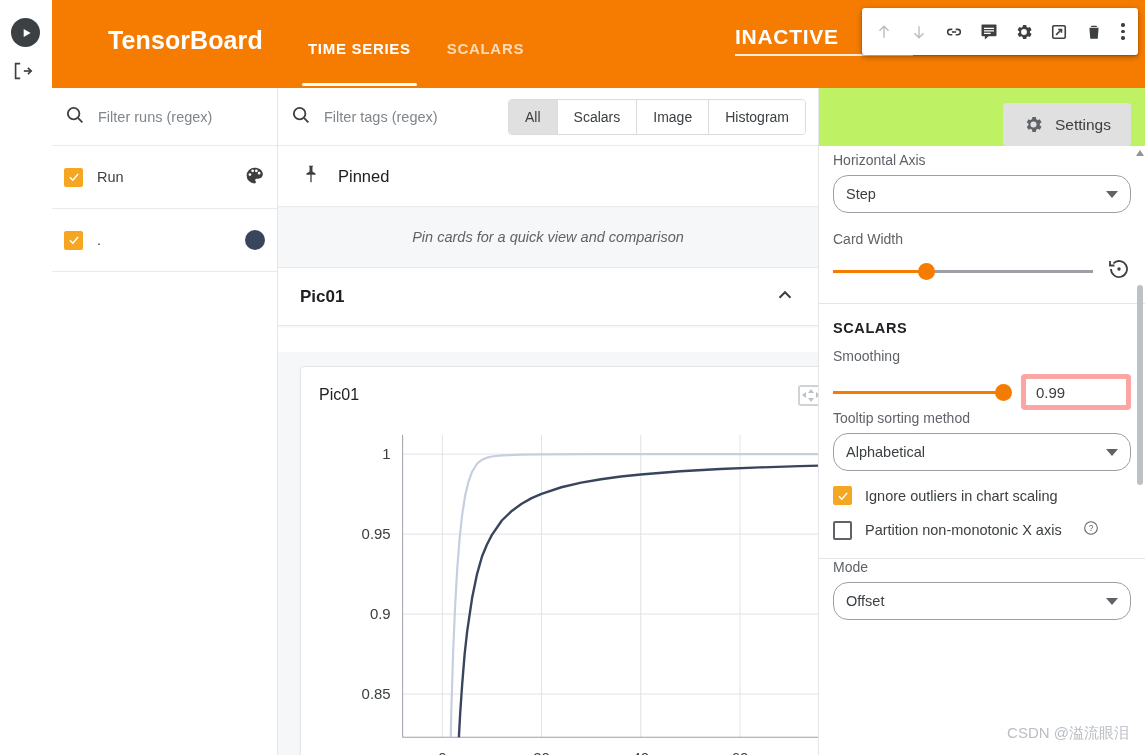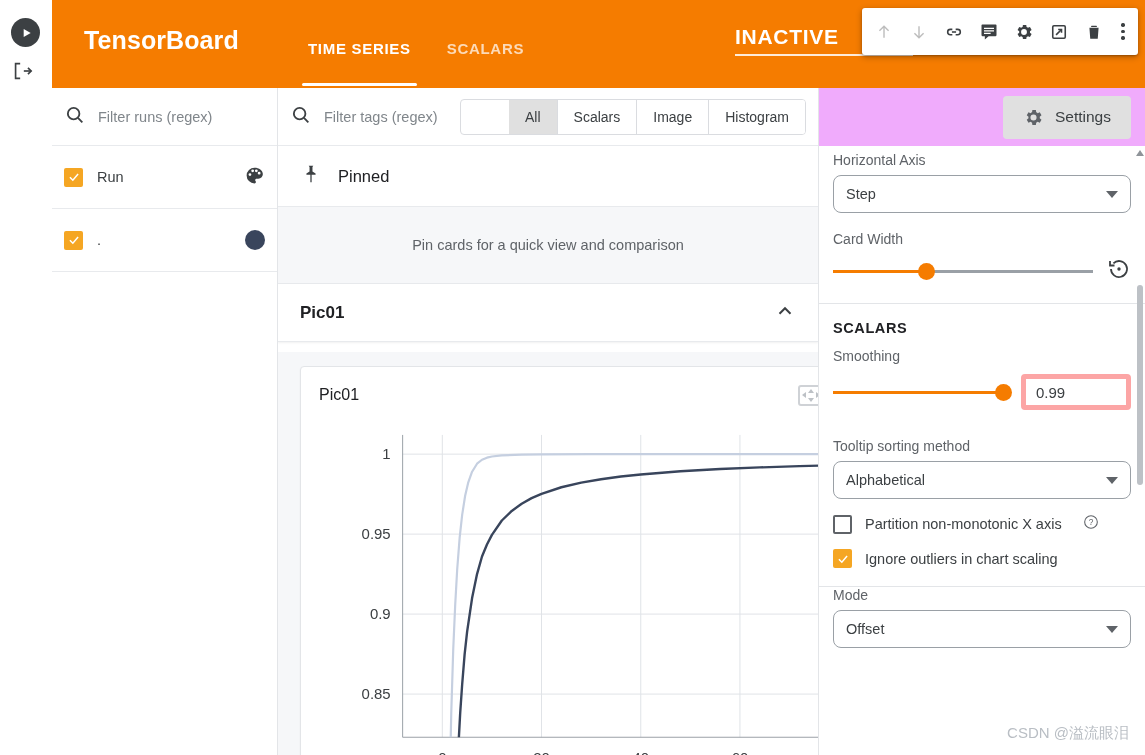--- a/index.html
+++ b/index.html
@@ -25,21 +25,21 @@
   .rail-play svg { width: 14px; height: 14px; fill: #fff; }
   .rail-exit { position: absolute; left: 11px; top: 60px; width: 24px; height: 24px; }
   .rail-exit svg { width: 22px; height: 22px; stroke: #3c4043; fill: none; stroke-width: 1.8; }
 
   
   .topbar {
     position: absolute; left: 52px; top: 0; right: 0; height: 88px;
     background: #f57c00; overflow: visible;
   }
   .brand {
-    position: absolute; left: 32px; top: 26px;
+    position: absolute; left: 56px; top: 26px;
     font-size: 25px; font-weight: bold; color: #fff; letter-spacing: .1px;
   }
   .navtabs { position: absolute; left: 238px; top: 0; height: 88px; display: flex; align-items: flex-start; }
   .navtab {
     position: relative; height: 97px; display: flex; align-items: center;
     padding: 0 18px; font-size: 15px; font-weight: bold; letter-spacing: .7px;
     color: rgba(255,255,255,.72); cursor: pointer; user-select: none;
   }
   .navtab.active { color: #fff; }
   .navtab.active::after {
@@ -86,35 +86,35 @@
   .cbx.on { background: #f5a623; }
   .cbx.on svg { width: 14px; height: 14px; stroke: #fff; fill: none; stroke-width: 2.6; }
   .cbx.off { border: 2px solid #5f6368; background: #fff; }
   .run-label { font-size: 14.5px; color: #3c4043; flex: 1 1 auto; }
   .palette svg { width: 21px; height: 21px; fill: #3c4043; }
   .swatch { width: 20px; height: 20px; border-radius: 50%; background: #39455c; }
 
   
   .mid { position: absolute; left: 278px; top: 88px; right: 327px; bottom: 0; background: #fff; }
   .tagbar { height: 58px; display: flex; align-items: center; padding: 0 12px; gap: 12px; border-bottom: 1px solid #e8eaed; background: #fff; }
-  .toggle-grp { margin-left: auto; display: flex; border: 1px solid #dadce0; border-radius: 4px; overflow: hidden; height: 36px; padding-left: 48px; }
+  .toggle-grp { margin-left: auto; display: flex; border: 1px solid #dadce0; border-radius: 4px; overflow: hidden; height: 36px; }
   .tg {
     padding: 0 16px; display: flex; align-items: center; font-size: 14px; color: #3c4043;
     background: #fff; border-right: 1px solid #dadce0; cursor: pointer; white-space: nowrap;
   }
   .tg:last-child { border-right: none; }
   .tg.active { background: #e0e0e0; }
 
   .pinned-hdr { height: 60px; display: flex; align-items: center; gap: 16px; padding: 0 22px; background: #fff; }
   .pin-ic svg { width: 22px; height: 22px; fill: #3c4043; }
   .pinned-title { font-size: 16.5px; font-weight: normal; color: #202124; }
   .pin-empty {
-    height: 78px; display: flex; align-items: center; justify-content: center;
+    height: 62px; display: flex; align-items: center; justify-content: center;
     background: #f6f7f9; border-top: 1px solid #e8eaed; border-bottom: 1px solid #e8eaed;
-    font-size: 14.5px; color: #5f6368;
+    font-size: 14.5px; font-style: italic; color: #5f6368;
   }
   .group-hdr {
     height: 58px; display: flex; align-items: center; padding: 0 22px; background: #fff;
     border-bottom: 1px solid #e8eaed; box-shadow: 0 1px 2px rgba(0,0,0,.06);
   }
   .group-title { font-size: 17px; font-weight: bold; color: #202124; }
   .chev { margin-left: auto; }
   .chev svg { width: 22px; height: 22px; stroke: #3c4043; fill: none; stroke-width: 2.2; }
 
   .card-area { position: absolute; left: 0; right: 0; top: 264px; bottom: 0; background: #f6f7f9; padding: 14px 0 0 22px; }
@@ -133,33 +133,33 @@
   .tb-rt { right: 2px; top: 50%; margin-top: -3px; border-top: 3px solid transparent; border-bottom: 3px solid transparent; border-left: 4px solid #bdc1c6; }
   .card-dots { display: flex; flex-direction: column; gap: 3px; cursor: pointer; }
   .card-dots i { width: 3.4px; height: 3.4px; border-radius: 50%; background: #5f6368; }
   .plot { position: absolute; left: 0; right: 0; top: 56px; bottom: 0; }
 
   
   .settings {
     position: absolute; right: 0; top: 88px; width: 327px; bottom: 0;
     background: #fff; border-left: 1px solid #e3e5e8; z-index: 20; overflow: hidden;
   }
-  .settings-btn-row { height: 58px; display: flex; align-items: center; justify-content: flex-end; padding-right: 14px; background: #f0abfc; }
+  .settings-btn-row { height: 58px; display: flex; align-items: flex-end; justify-content: flex-end; padding-right: 14px; background: #bef264; }
   .settings-btn {
     display: flex; align-items: center; gap: 11px; background: #e0e0e0;
     border-radius: 4px; padding: 11px 20px; cursor: pointer;
   }
   .settings-btn svg { width: 21px; height: 21px; fill: #5f6368; }
   .settings-btn span { font-size: 15.5px; color: #3c4043; }
   .spanel { position: absolute; left: 0; right: 0; top: 58px; bottom: 0; overflow: hidden; padding: 0 14px; }
   .slabel { font-size: 14px; color: #5f6368; margin-bottom: 7px; }
   .ssection { font-size: 14.5px; font-weight: bold; color: #202124; letter-spacing: .6px; margin: 16px 0 12px; }
   .sdiv { height: 1px; background: #e3e5e8; margin: 6px -14px 0; }
   .sel {
-    height: 38px; border: 1px solid #9aa0a6; border-radius: 8px; display: flex;
+    height: 38px; border: 1px solid #9aa0a6; border-radius: 15px; display: flex;
     align-items: center; padding: 0 12px; font-size: 14.5px; color: #3c4043; cursor: pointer;
   }
   .sel .caret { margin-left: auto; width: 0; height: 0; border-left: 6px solid transparent; border-right: 6px solid transparent; border-top: 7px solid #5f6368; }
   .srow { display: flex; align-items: center; gap: 14px; margin-top: 10px; }
   .slider { position: relative; height: 20px; flex: 1 1 auto; cursor: pointer; }
   .strack { position: absolute; left: 0; right: 0; top: 9px; height: 2.6px; background: #9aa0a6; }
   .sfill { position: absolute; left: 0; top: 9px; height: 2.6px; background: #f57c00; }
   .sknob { position: absolute; top: 2px; width: 17px; height: 17px; border-radius: 50%; background: #f57c00; }
   .reset-ic svg { width: 24px; height: 24px; stroke: #3c4043; fill: none; stroke-width: 1.8; }
   .numbox {
@@ -450,46 +450,46 @@
       <div class="slabel">Smoothing</div>
       <div class="srow">
         <span class="slider">
           <span class="strack"></span>
           <span class="sfill" id="sm-fill" style="width: 98%;"></span>
           <span class="sknob" id="sm-knob" style="left: calc(98% - 8.5px);"></span>
         </span>
         <span class="numbox">0.99</span>
       </div>
 
-      <div class="slabel" style="margin-top:28px">Tooltip sorting method</div>
+      <div class="slabel" style="margin-top:0">Tooltip sorting method</div>
       <div class="sel">
         <span>Alphabetical</span>
         <span class="caret"></span>
+      </div>
+
+      <div class="chk-row">
+        <span class="cbx on">
+          <svg viewBox="0 0 24 24">
+              <path d="M5 12.5l5 5L19 7"></path>
+            </svg>
+        </span>
+        <span class="chk-lbl">Ignore outliers in chart scaling</span>
       </div>
 
       <div class="chk-row">
         <span class="cbx off"></span>
         <span class="chk-lbl">Partition non-monotonic X axis</span>
         <span class="help-ic">
           <svg viewBox="0 0 24 24">
               <circle cx="12" cy="12" r="9.5"></circle>
               <text x="12" y="16.5" text-anchor="middle" font-size="12.5" fill="#5f6368" stroke="none" font-family="Liberation Sans">?</text>
             </svg>
         </span>
       </div>
 
-      <div class="chk-row">
-        <span class="cbx on">
-          <svg viewBox="0 0 24 24">
-              <path d="M5 12.5l5 5L19 7"></path>
-            </svg>
-        </span>
-        <span class="chk-lbl">Ignore outliers in chart scaling</span>
-      </div>
-
       <div class="sdiv" style="margin-top:18px"></div>
 
 
       <div class="slabel">Mode</div>
       <div class="sel">
         <span>Offset</span>
         <span class="caret"></span>
       </div>
     </div>
 

